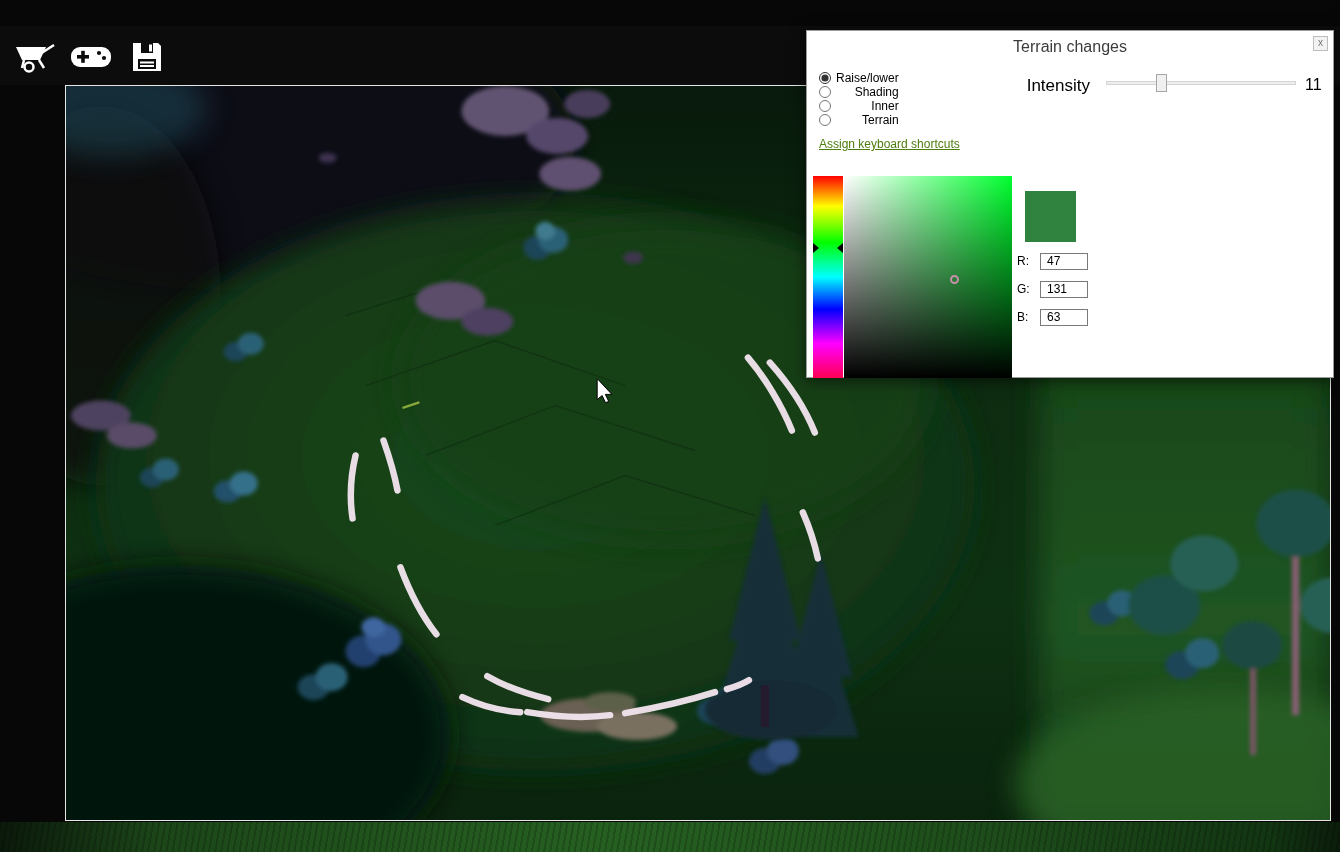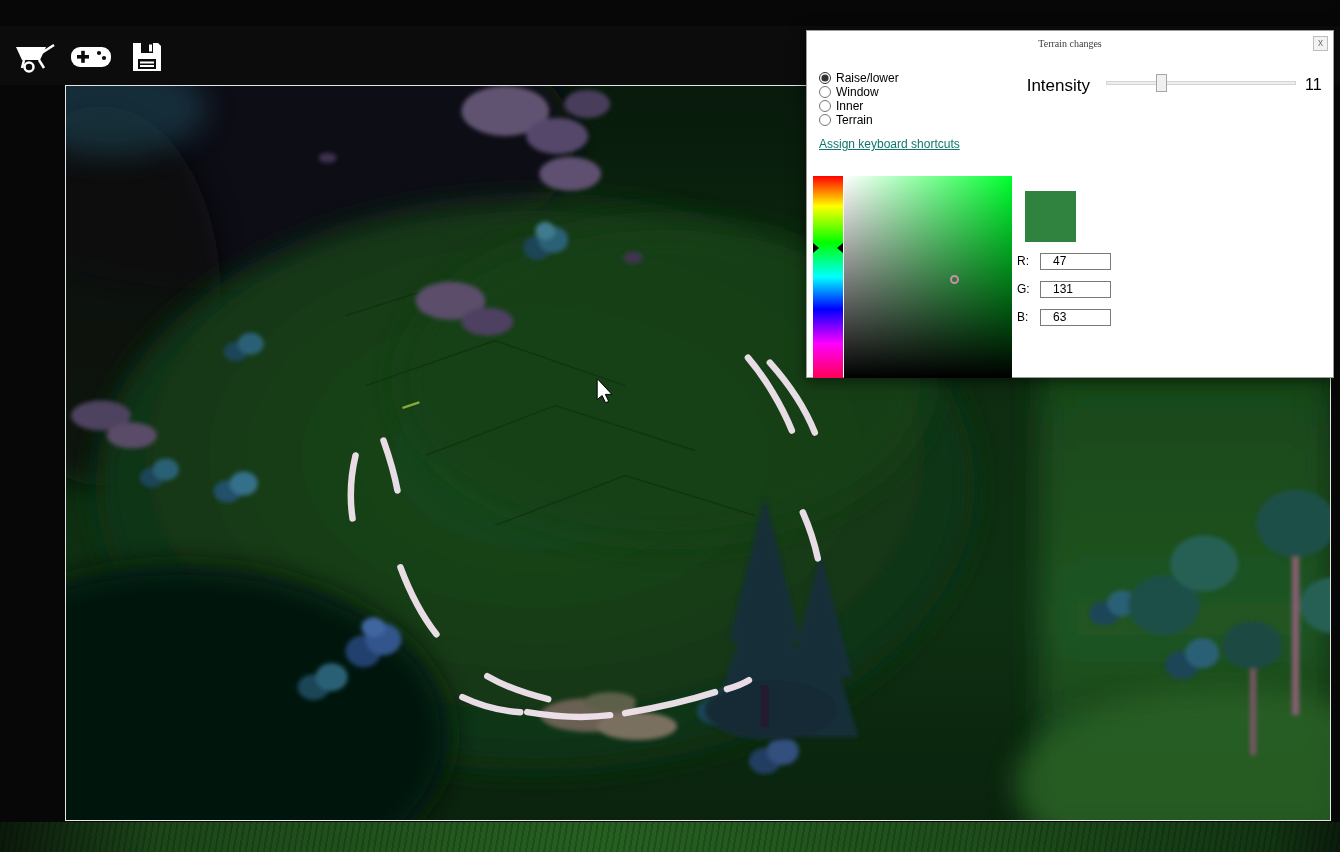--- a/index.html
+++ b/index.html
@@ -39,31 +39,31 @@
       background:linear-gradient(to right,#0b190b,#1c4719 12%,#266021 45%,#1d4c1a 75%,#123512 95%,#0b1c0b);
       z-index:2; }
   .bottom-strip::after { content:""; position:absolute; inset:0;
       background:repeating-linear-gradient(100deg, rgba(0,0,0,.18) 0 2px, transparent 2px 6px); }
 
   
   .panel { position:absolute; left:806px; top:30px; width:528px; height:348px;
            background:#fff; border:1px solid #9b9b9b; box-shadow:0 3px 14px rgba(0,0,0,.55);
            z-index:20; color:#000; }
   .panel-title { position:absolute; top:7px; left:0; width:100%; text-align:center;
-                 font-size:10px; color:#3c3c3c;font-family:Liberation Serif, serif; }
+                 font-size:16px; color:#3c3c3c; }
   .panel-close { position:absolute; top:5px; right:5px; width:15px; height:15px;
                  background:#f3f3f3; border:1px solid #bdbdbd; color:#777;
                  font-size:10px; line-height:12px; text-align:center; }
 
   .modes { position:absolute; left:12px; top:40px; }
-  .mode-row { display:flex; align-items:center; height:14px; font-size:12px; color:#000; }
+  .mode-row { display:flex; align-items:center; height:14px; font-size:12px; color:#000;justify-content:space-between; }
   .mode-row input { width:12px; height:12px; margin:0 5px 0 0; accent-color:#333; }
 
   .shortcut-link { position:absolute; left:12px; top:106px; font-size:12px;
-                   color:#0f766e; text-decoration:underline; }
+                   color:#4d7c0f; text-decoration:underline; }
 
   .slider-row { position:absolute; left:0; width:528px; height:20px; }
   .slider-label { position:absolute; left:113px; width:170px; text-align:right;
                   font-size:17px; color:#000; top:3px; }
   .slider-track { position:absolute; left:299px; top:8px; width:190px; height:4px;
                   background:#eeeeee; border:1px solid #d4d4d4; }
   .slider-thumb { position:absolute; top:-8px; width:11px; height:18px;
                   background:#f0f0f0; border:1px solid #a6a6a6; }
   .slider-value { position:absolute; left:498px; top:3px; width:28px; font-size:16px; color:#000; }
 
@@ -80,22 +80,22 @@
       background:linear-gradient(to top, #000, rgba(0,0,0,0)),
                  linear-gradient(to right, #fff, #00ff2f); }
   .sv-marker { position:absolute; left:106px; top:99px; width:9px; height:9px;
       border:2px solid #c88fa8; border-radius:50%; }
 
   .swatch { position:absolute; left:218px; top:160px; width:51px; height:51px;
             background:#2f833f; }
 
   .rgb-row { position:absolute; left:210px; height:18px; display:flex; align-items:center; }
   .rgb-label { font-size:12px; width:23px; color:#000; }
-  .rgb-input { width:71px; height:17px; border:1px solid #7a7a7a; font-size:12px;
-               padding-left:12px; font-family:"Liberation Sans", sans-serif; }
+  .rgb-input { width:48px; height:17px; border:1px solid #7a7a7a; font-size:12px;
+               padding-left:6px; font-family:"Liberation Sans", sans-serif; }
 </style>
 </head>
 <body>
 
 <div id="stage">
 
 
   <div class="toolbar">
     <div class="tool-btn" style="left:10px">
       <svg width="44" height="34" viewBox="0 0 44 34">
@@ -287,21 +287,21 @@
     <div class="panel-title">Terrain changes</div>
     <div class="panel-close">x</div>
 
     <div class="modes">
       <label class="mode-row">
         <input type="radio" name="mode" checked="checked" style="">
         <span>Raise/lower</span>
       </label>
       <label class="mode-row">
         <input type="radio" name="mode" style="">
-        <span>Window</span>
+        <span>Shading</span>
       </label>
       <label class="mode-row">
         <input type="radio" name="mode" style="">
         <span>Inner</span>
       </label>
       <label class="mode-row">
         <input type="radio" name="mode" style="">
         <span>Terrain</span>
       </label>
     </div>

